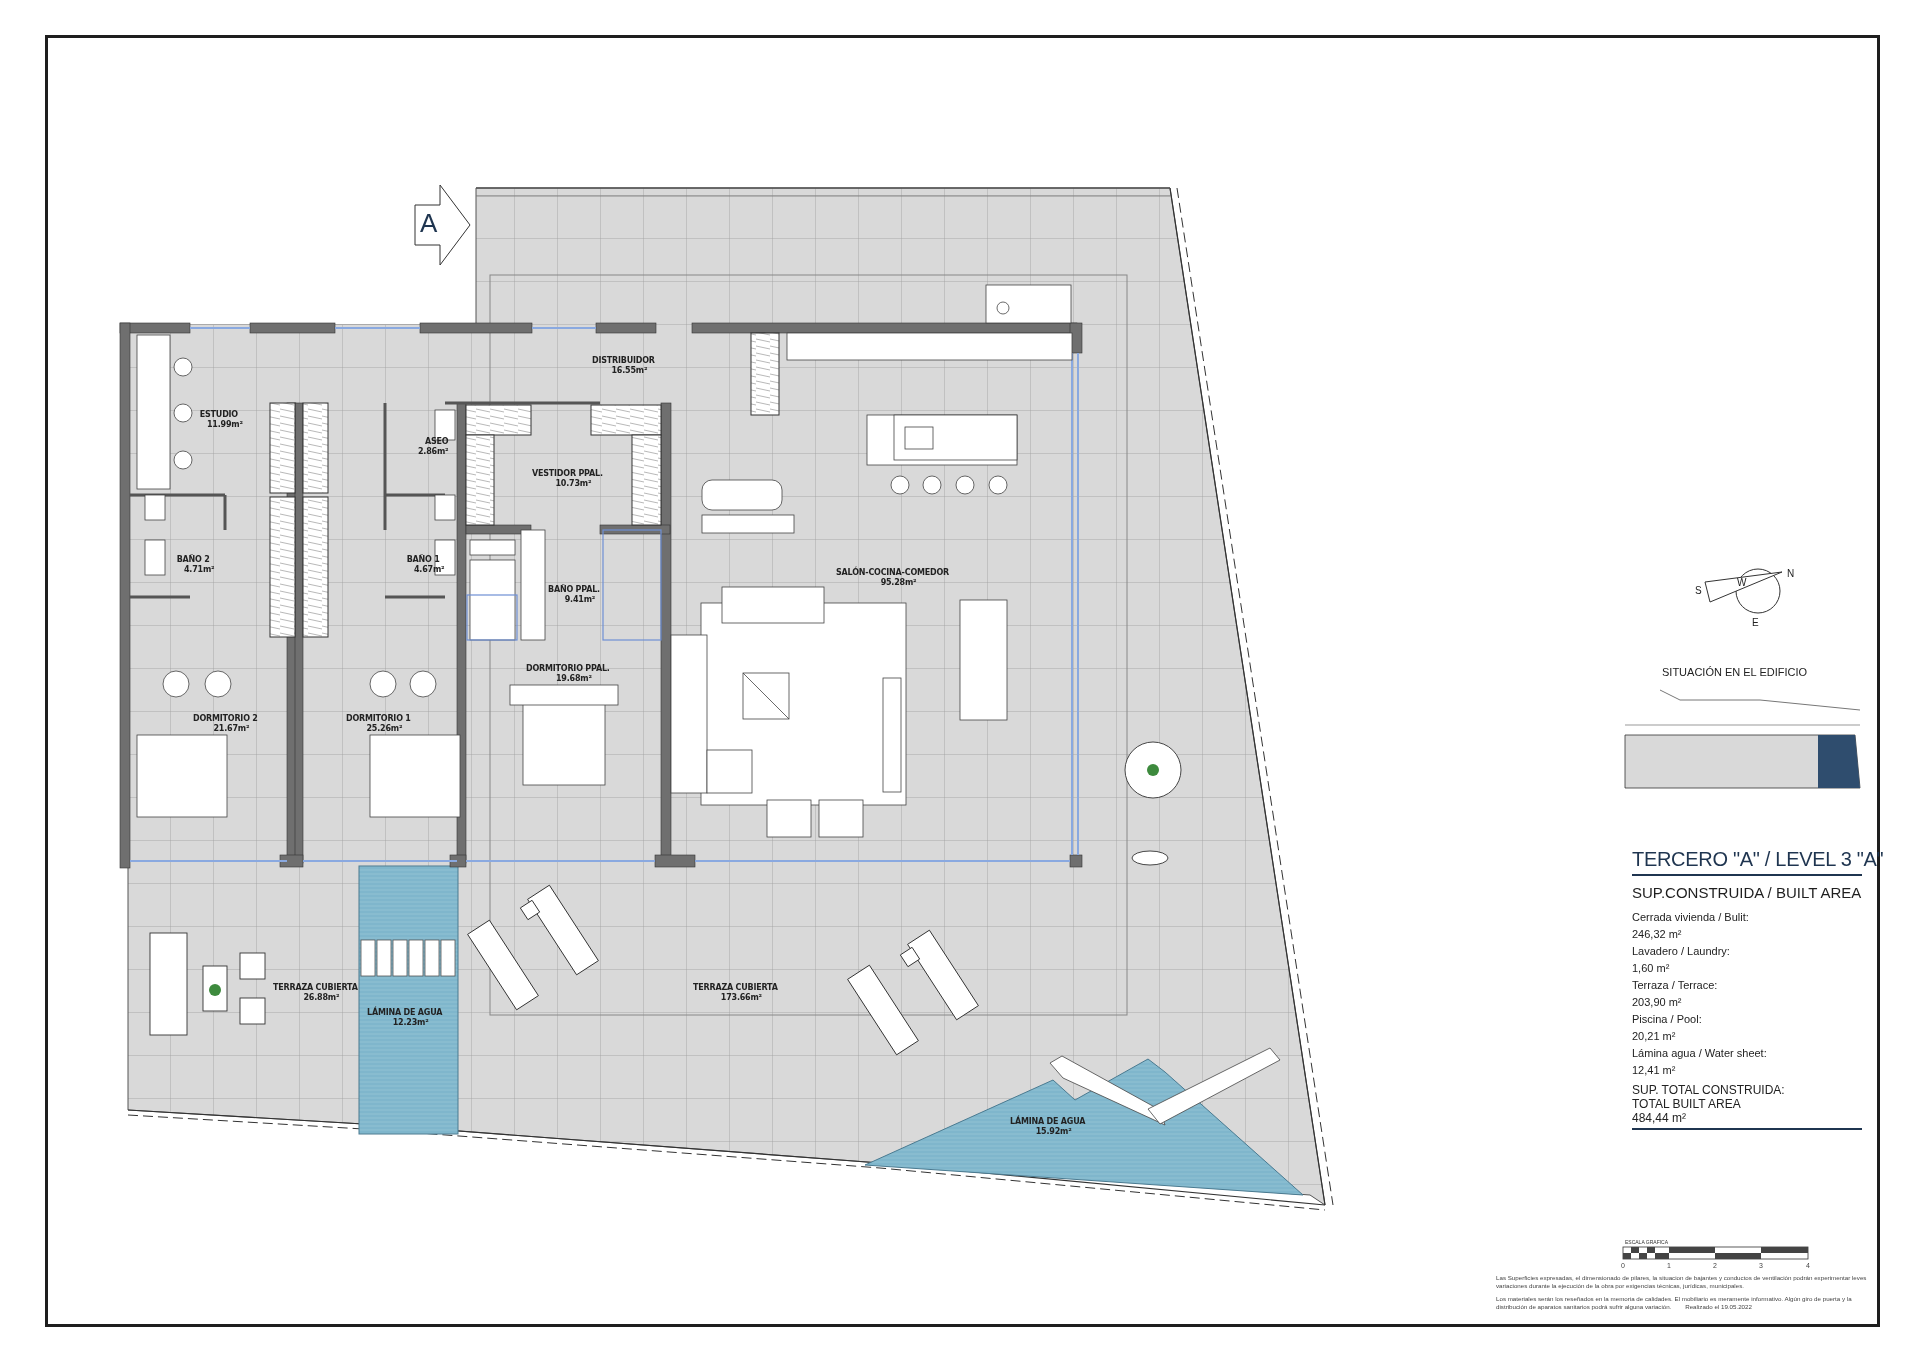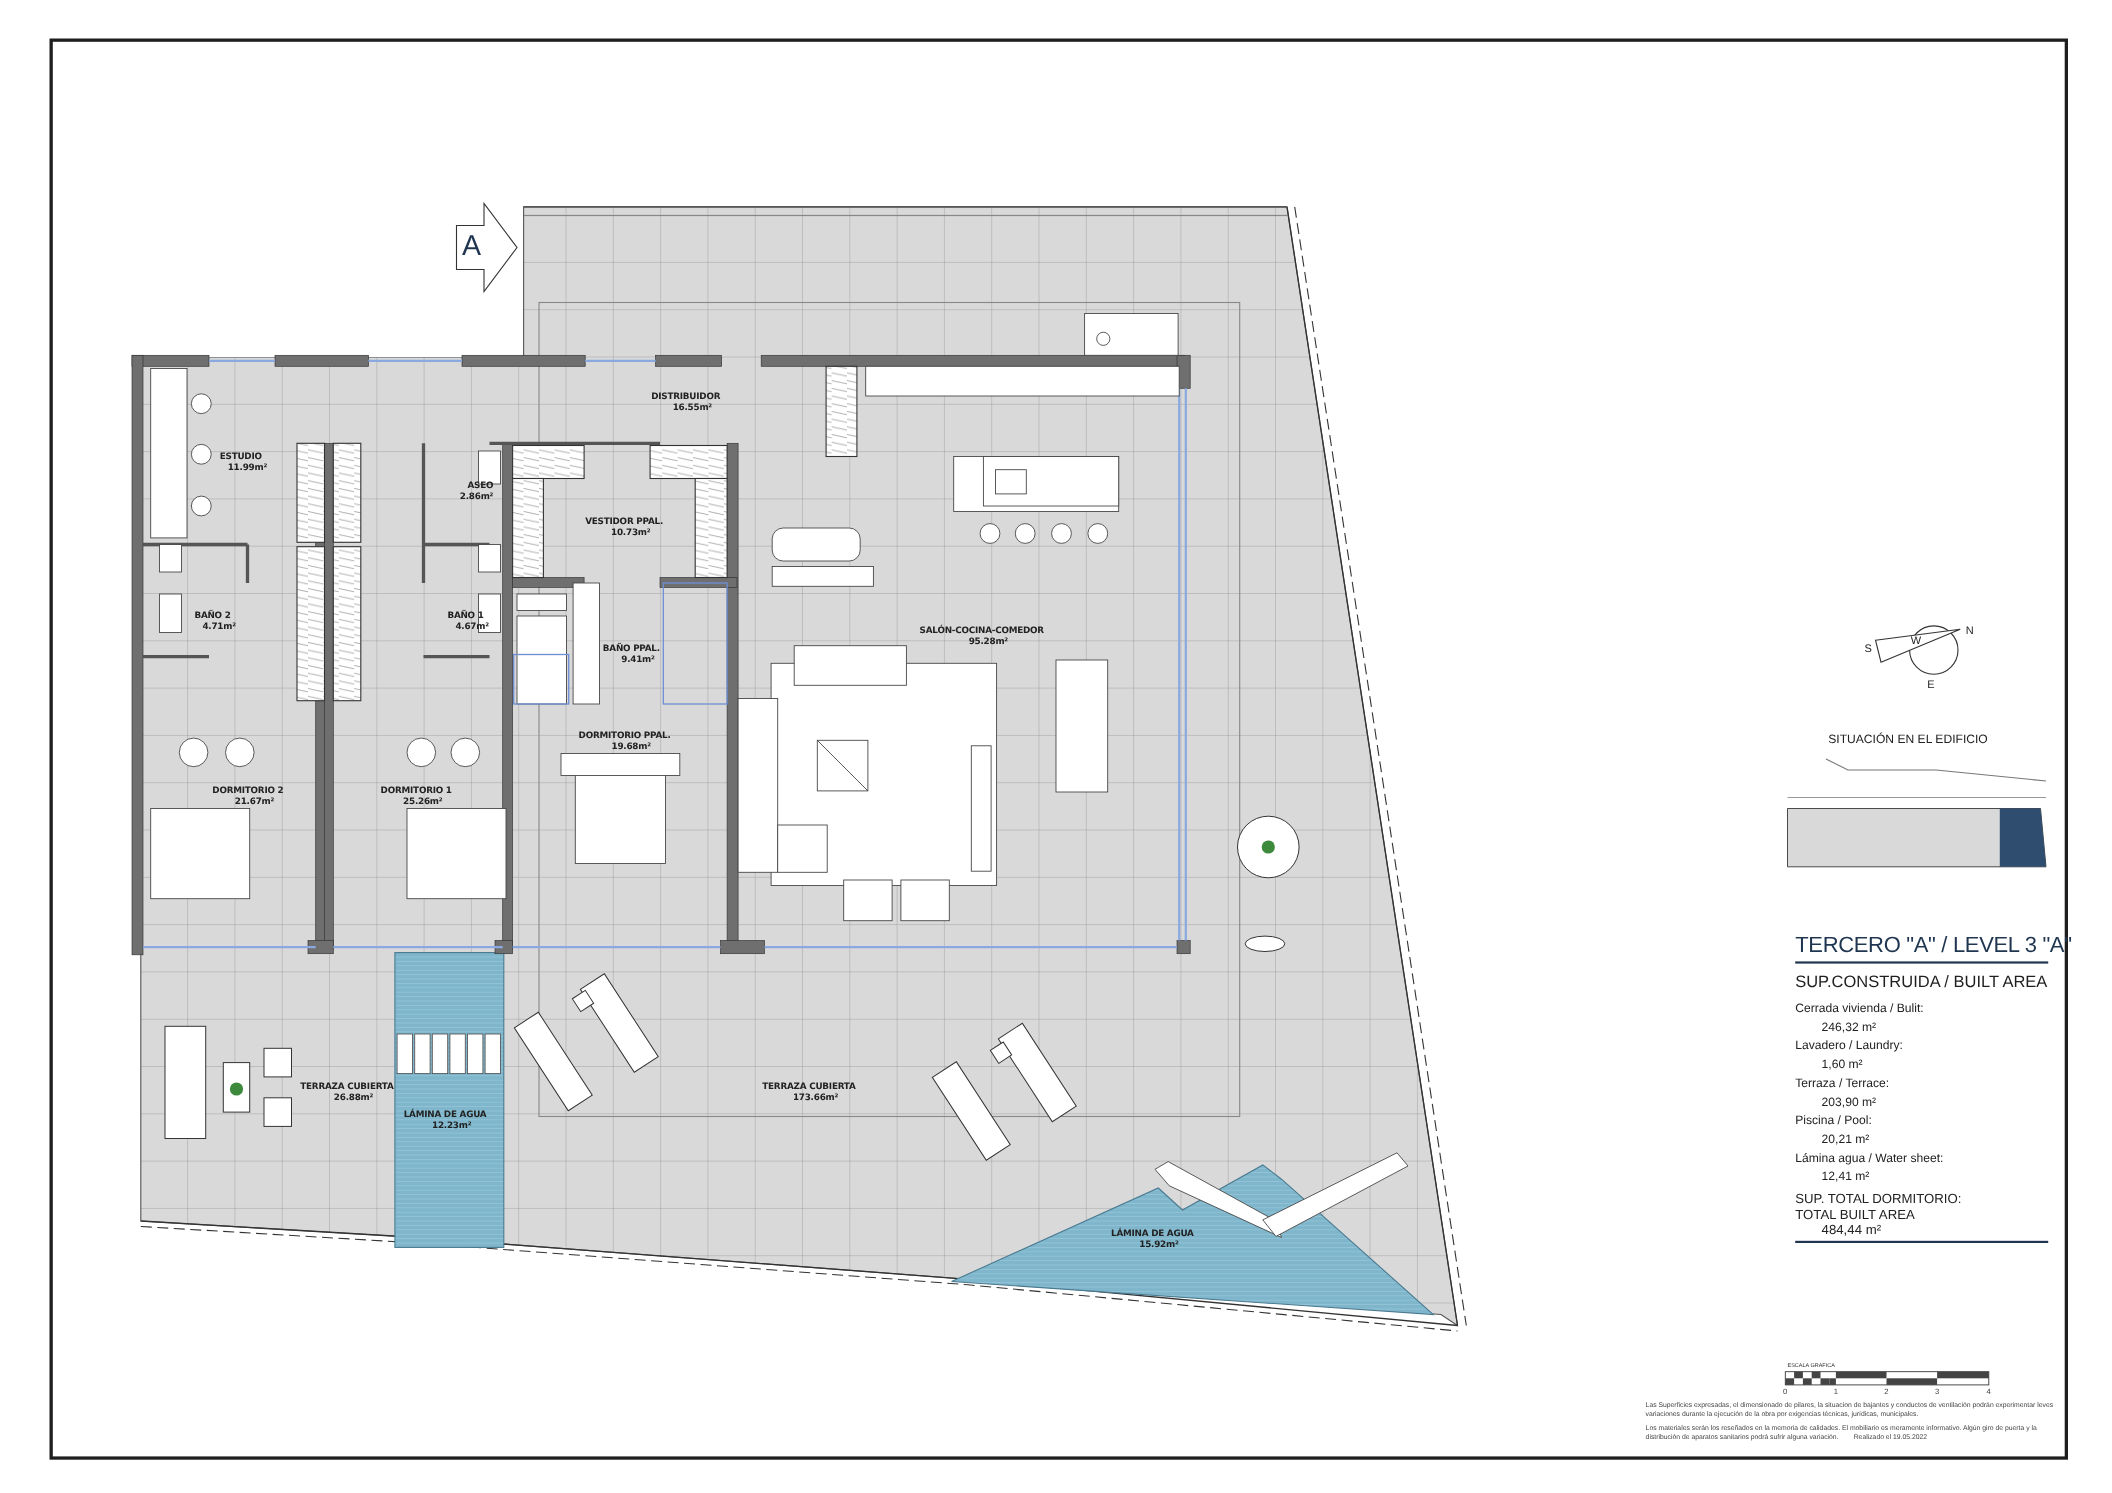--- a/index.html
+++ b/index.html
@@ -6,21 +6,21 @@
   body { width:1920px; height:1357px; position:relative; overflow:hidden; font-family:"Liberation Sans", sans-serif; color:#222; }
   .frame { position:absolute; left:45px; top:35px; width:1835px; height:1292px; border:3px solid #1e1e1e; box-sizing:border-box; }
   svg.plan { position:absolute; left:0; top:0; }
   .lbl { position:absolute; font-size:8px; line-height:10px; text-align:center; color:#222; white-space:nowrap; font-family:"DejaVu Sans", sans-serif; letter-spacing:-0.2px;font-weight:bold; }
   .lbl .a { display:block; padding-left:12px; }
   .entry-A { position:absolute; left:420px; top:208px; font-size:26px; color:#1f3550; font-family:"Liberation Sans", sans-serif; }
   .legend { position:absolute; left:1632px; top:848px; width:230px; }
   .legend .title { font-size:20px; color:#1f3550; letter-spacing:-0.3px; padding-bottom:3px; border-bottom:2px solid #1f3550; white-space:nowrap; }
   .legend .subtitle { font-size:15px; color:#1f1f1f; margin-top:8px; margin-bottom:8px; white-space:nowrap; }
   .legend .row { display:flex; justify-content:space-between; font-size:11px; line-height:17px; color:#222;flex-direction:column; }
-  .legend .row .v { white-space:nowrap;margin-left:24px; }
+  .legend .row .v { white-space:nowrap; }
   .legend .total { font-size:12px; line-height:14px; margin-top:4px; padding-bottom:3px; border-bottom:2px solid #1f3550; }
   .legend .total .row { font-size:12px; line-height:14px; }
   .situacion { position:absolute; left:1662px; top:666px; font-size:11px; color:#222; }
   .compass-lbl { position:absolute; font-size:10px; color:#222; }
   .scale-title { position:absolute; left:1625px; top:1239px; font-size:5px; color:#333; }
   .scale-nums { position:absolute; top:1262px; font-size:7px; color:#444; }
   .notes { position:absolute; left:1496px; top:1274px; width:380px; font-size:6.2px; line-height:8px; color:#444; }
   .notes p { margin:0 0 5px 0; }
 </style>
 </head>
@@ -278,21 +278,21 @@
     </div>
   <div class="row">
       <span>Piscina / Pool:</span>
       <span class="v">20,21  m²</span>
     </div>
   <div class="row">
       <span>Lámina agua / Water sheet:</span>
       <span class="v">12,41  m²</span>
     </div>
   <div class="total">
-    <div>SUP. TOTAL DORMITORIO:</div>
+    <div>SUP. TOTAL CONSTRUIDA:</div>
     <div class="row">
         <span>TOTAL BUILT AREA</span>
         <span class="v">484,44 m²</span>
       </div>
   </div>
 </div>
 
 <div class="scale-title">ESCALA GRAFICA</div>
 <span class="scale-nums" style="left:1621px;">0</span>
 <span class="scale-nums" style="left:1667px;">1</span>

